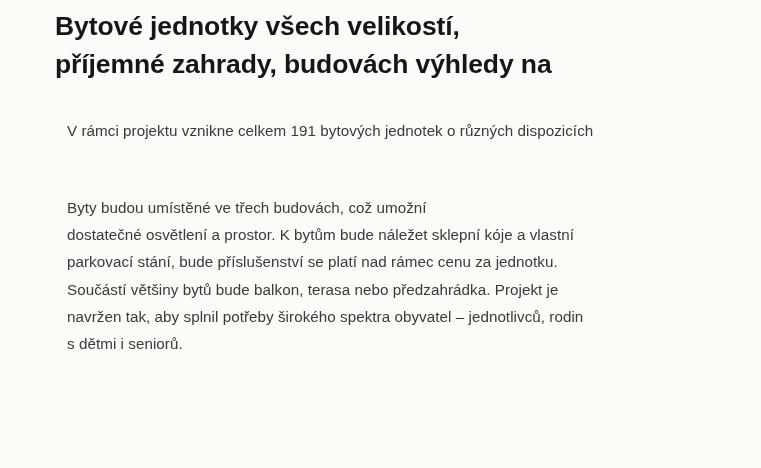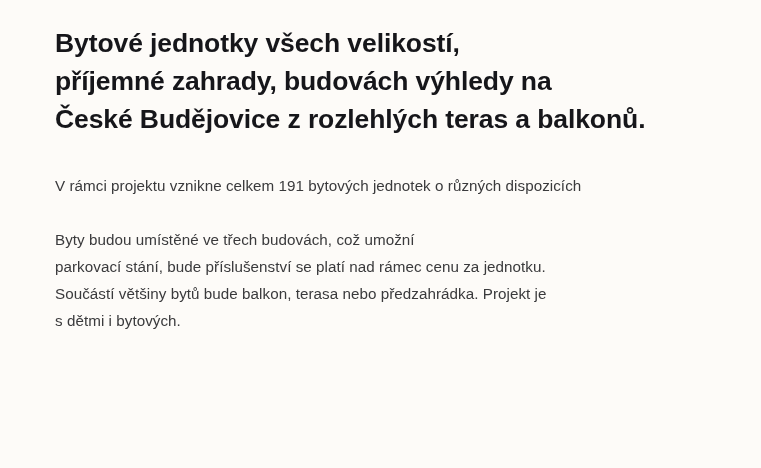--- a/index.html
+++ b/index.html
@@ -11,21 +11,21 @@
     height: 468px;
     background: #fdfbf8;
     font-family: "Liberation Sans", sans-serif;
     color: #1a1a1a;
     overflow: hidden;
   }
   .page {
     box-sizing: border-box;
     width: 761px;
     height: 468px;
-    padding: 24px 55px 0 55px;
+    padding: 7px 55px 0 55px;
     background: #fdfbf8;
   }
   .headline {
     font-size: 26.5px;
     font-weight: bold;
     line-height: 1.44;
     letter-spacing: -0.1px;
     color: #16161a;
     margin: 0 0 34px 0;
   }
@@ -34,50 +34,51 @@
     white-space: nowrap;
   }
   .body-block {
     font-size: 15.2px;
     line-height: 1.78;
     color: #3a3a3c;
     font-weight: 400;
     letter-spacing: 0.05px;
   }
   .body-block p {
-    margin: 0;
+    margin: 12px;
   }
   .body-block .para-line {
     display: block;
     white-space: nowrap;
   }
   .para-gap {
     height: 26px;
   }
 </style>
 </head>
 <body>
 
 <div class="page">
 
   <h1 class="headline">
     <span class="line">Bytové jednotky všech velikostí,</span>
     <span class="line">příjemné zahrady, budovách výhledy na</span>
-    <span class="line">České Budějovice z rozlehlých teras a balkonů.</span>
   </h1>
 
   <div class="body-block">
 
     <p>
       <span class="para-line">V rámci projektu vznikne celkem 191 bytových jednotek o různých dispozicích</span>
     </p>
 
     <div class="para-gap"></div>
 
     <p>
       <span class="para-line">Byty budou umístěné ve třech budovách, což umožní</span>
+      <span class="para-line">dostatečné osvětlení a prostor. K bytům bude náležet sklepní kóje a vlastní</span>
       <span class="para-line">parkovací stání, bude příslušenství se platí nad rámec cenu za jednotku.</span>
       <span class="para-line">Součástí většiny bytů bude balkon, terasa nebo předzahrádka. Projekt je</span>
-      <span class="para-line">s dětmi i bytových.</span>
+      <span class="para-line">navržen tak, aby splnil potřeby širokého spektra obyvatel – jednotlivců, rodin</span>
+      <span class="para-line">s dětmi i seniorů.</span>
     </p>
 
   </div>
 </div>
 
 </body></html>

